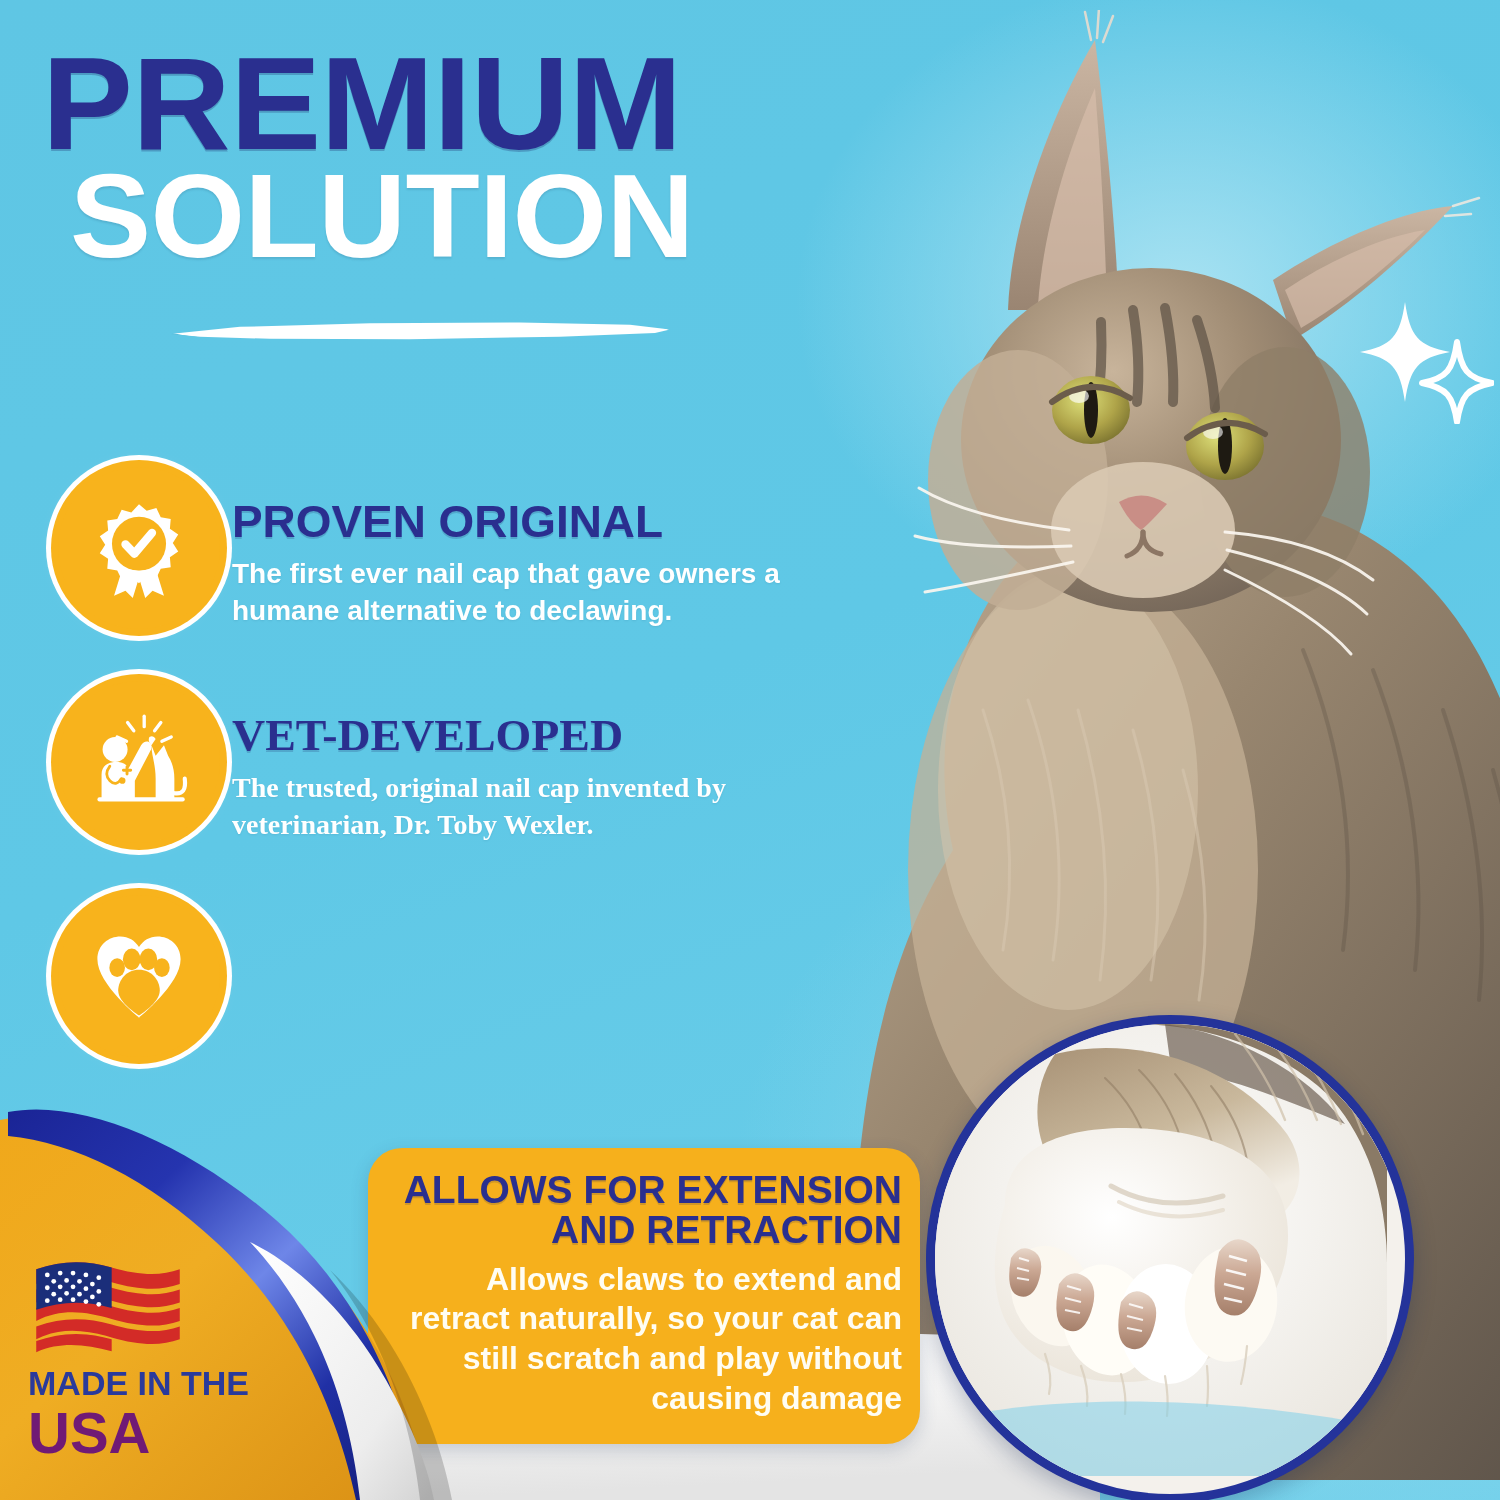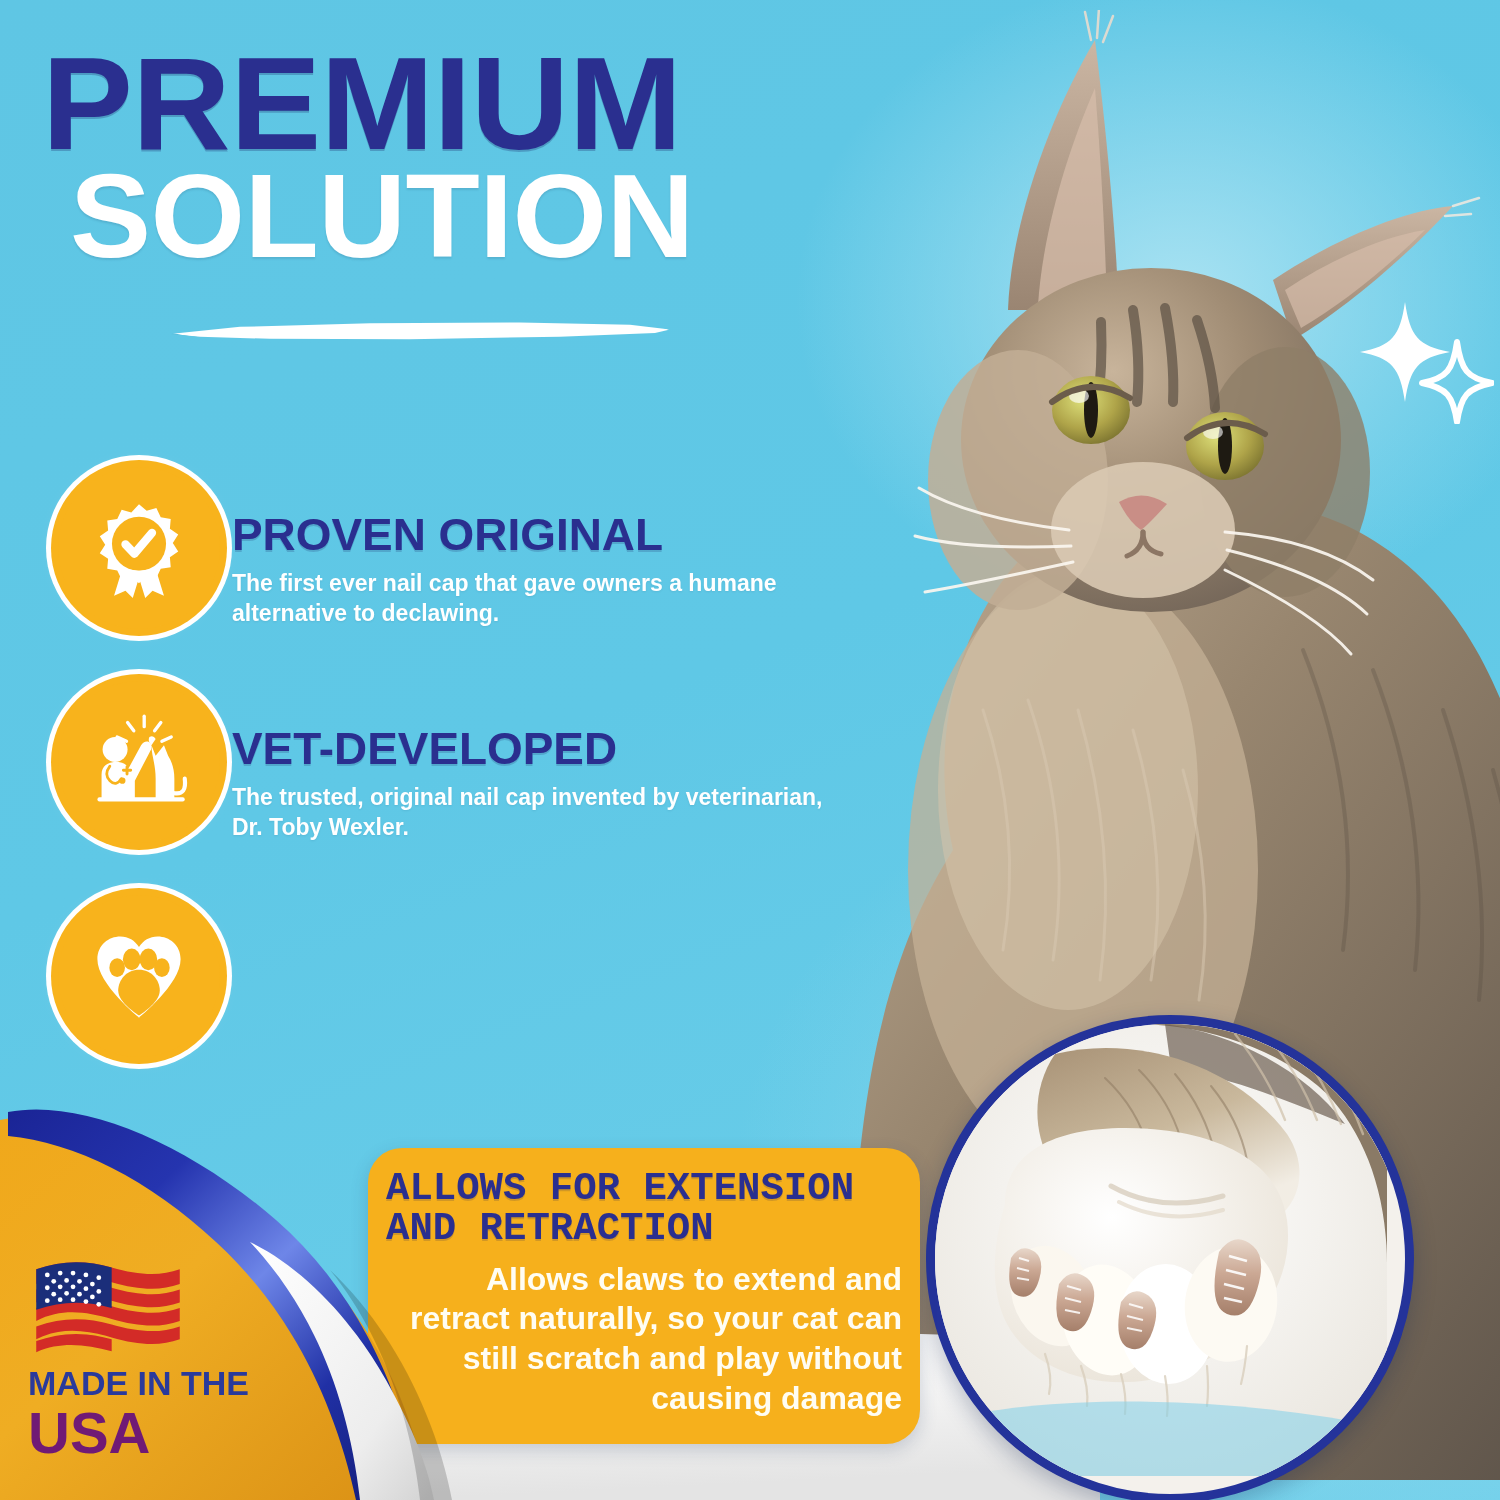--- a/index.html
+++ b/index.html
@@ -86,31 +86,31 @@
     color:#2A2F8F;
     letter-spacing:0px;
     text-transform:uppercase;
     transform:scaleX(1.02);
     transform-origin:left center;
     white-space:nowrap;
     text-shadow:0 2px 0 rgba(20,24,90,.18);
   }
   .feat-desc{
     margin-top:12px;
-    font-size:23px;
+    font-size:28px;
     line-height:1.30;
     color:#FFFFFF;
     font-weight:600;
     max-width:600px;
     text-shadow:0 1px 2px rgba(40,90,120,.13);
   }
 
   
   .features .feature:nth-child(1){margin-bottom:40px;}
-  .features .feature:nth-child(2){margin-bottom:40px;}
+  .features .feature:nth-child(2){margin-bottom:40px;font-family:Liberation Serif, serif;}
 
   
   .sparkles{position:absolute;left:1358px;top:300px;z-index:11;}
   .sparkles svg{display:block;}
 
   
   .cat-wrap{
     position:absolute;right:-20px;top:10px;
     width:720px;height:1470px;
     z-index:6;
@@ -125,26 +125,25 @@
     border-radius:34px;
     padding:22px 18px 26px;
     z-index:14;
     box-shadow:0 6px 18px rgba(40,60,100,.20);
   }
   .callout-title{
     font-weight:700;
     font-size:39px;
     line-height:1.02;
     color:#2A2F8F;
-    text-align:left;
+    text-align:right;
     text-transform:uppercase;
     letter-spacing:0px;
     transform:scaleX(1.0);
     text-shadow:0 2px 0 rgba(20,24,90,.16);
-    font-family:Liberation Mono, monospace;
   }
   .callout-desc{
     margin-top:10px;
     font-size:32px;
     line-height:1.24;
     color:#FFFDF3;
     font-weight:600;
     text-align:right;
   }
 

